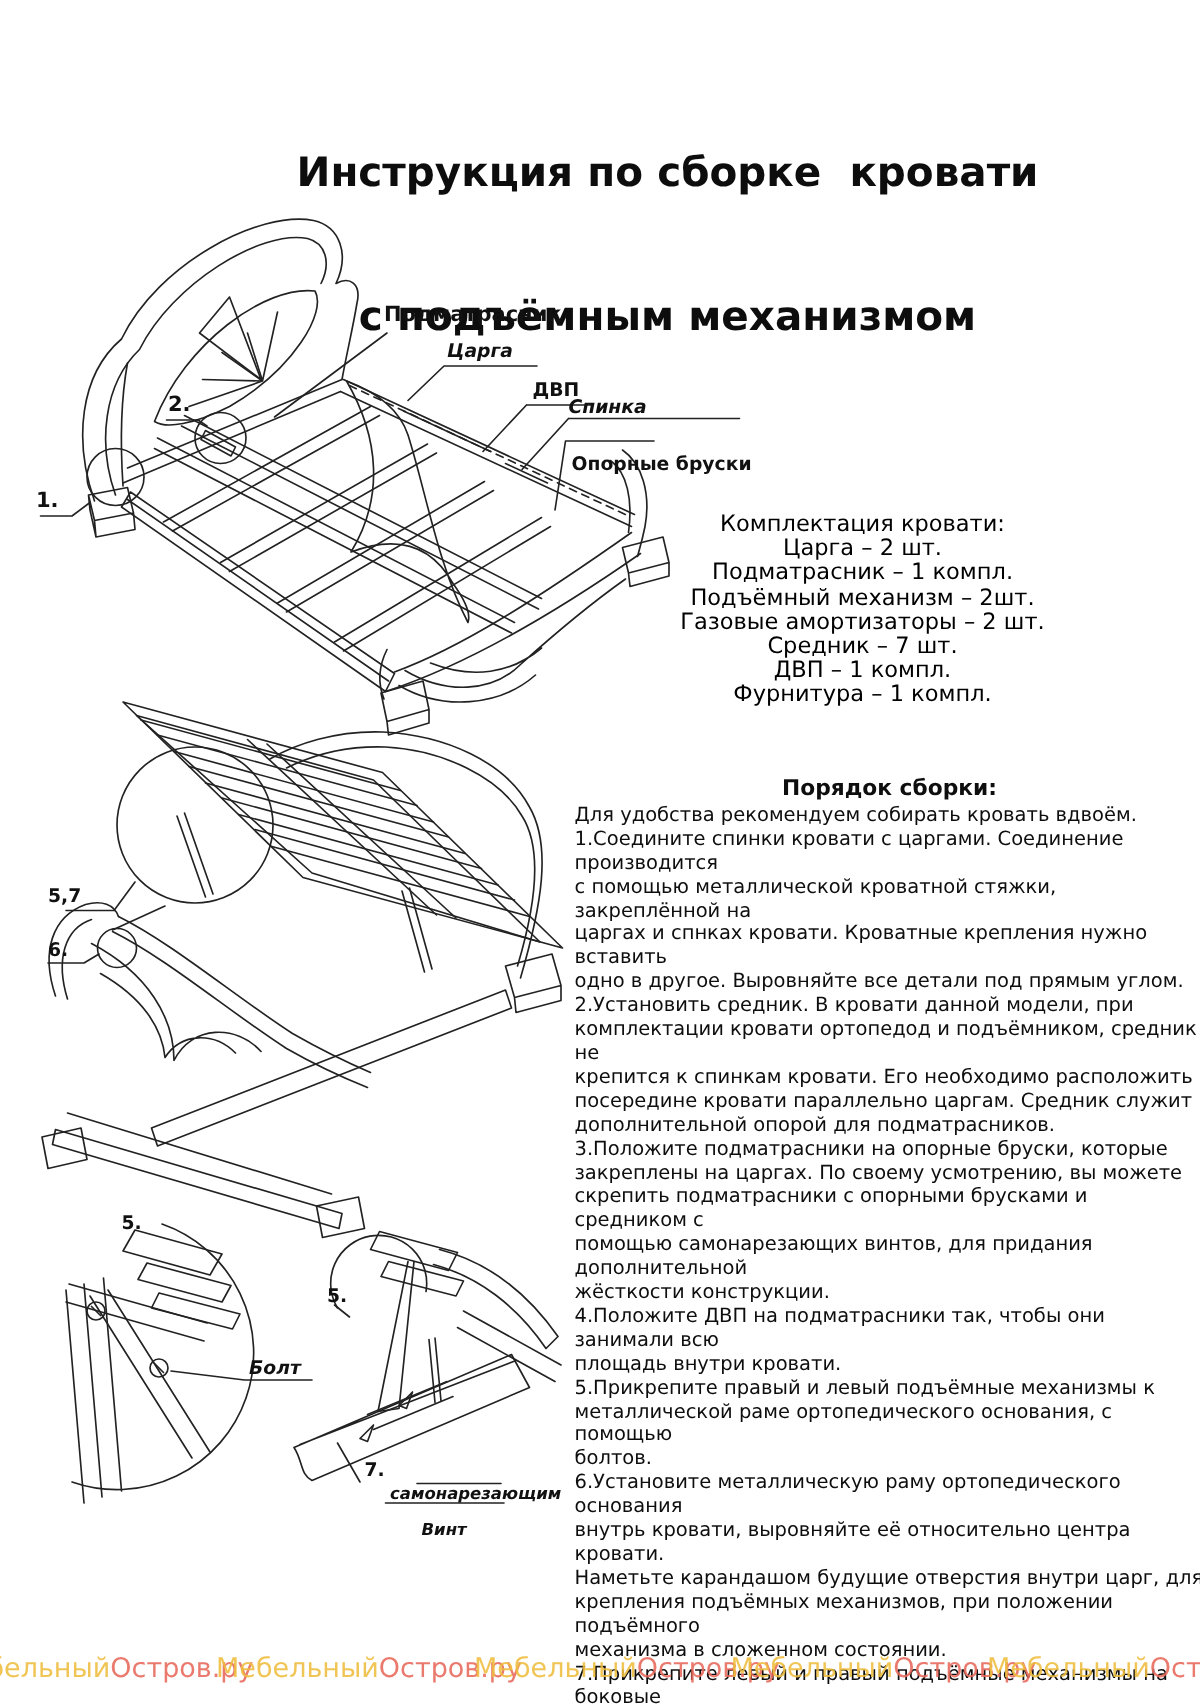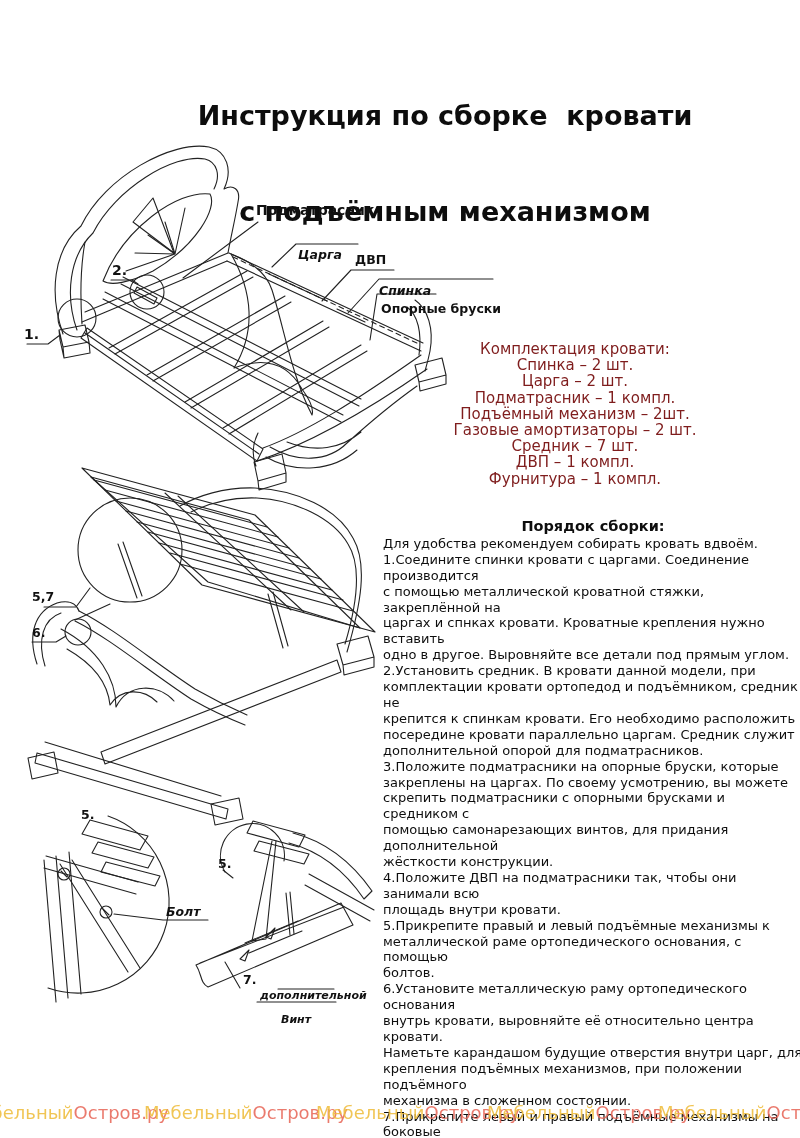--- a/index.html
+++ b/index.html
@@ -7,21 +7,21 @@
        font-family:"DejaVu Sans","Liberation Sans",sans-serif;color:#151515;}
   .abs{position:absolute;}
   .title{left:0;top:36px;width:800px;text-align:center;font-weight:bold;
          font-size:27px;line-height:32px;color:#0d0d0d;white-space:pre;padding-left:45px;}
   svg{position:absolute;overflow:visible;}
   svg path, svg circle{fill:none;stroke:#222;stroke-width:1.1;stroke-linecap:round;stroke-linejoin:round;}
   .dlabel{position:absolute;font-size:12.5px;line-height:14px;color:#111;white-space:nowrap;font-weight:bold;}
   .dlabel.big{font-size:14px;}
   .dlabel.it{font-style:italic;}
   .dlabel.bold{font-weight:bold;}
-  .kit{left:350px;top:341px;width:450px;text-align:center;font-size:15px;line-height:16.2px;color:#7f1d1d;}
+  .kit{left:350px;top:341px;width:450px;text-align:center;font-size:15px;line-height:16.2px;color:#000000;}
   .kit div{white-space:pre;}
   .assembly{left:383px;top:519px;width:420px;font-size:13px;line-height:15.9px;color:#0e0e0e;}
   .assembly .ah{font-size:14.5px;font-weight:bold;text-align:center;margin:0 0 1px 0;}
   .assembly p{margin:0;white-space:pre-line;}
   .wmrow .wm{position:absolute;top:1103px;font-size:18px;line-height:20px;white-space:nowrap;opacity:.88;}
 </style>
 </head>
 <body>
 
 <div class="abs title">
@@ -70,30 +70,29 @@
   <g>
     <path d="M 233,90 L 158,146"></path>
     <path d="M 271,112 L 333,112 M 271,112 L 247,135"></path>
     <path d="M 326,138 L 369,138 M 326,138 L 297,169"></path>
     <path d="M 354,147 L 468,147 M 354,147 L 323,181"></path>
     <path d="M 352,162 L 411,162 M 352,162 L 345,208"></path>
   </g>
 </svg>
 
 <div class="dlabel big" style="left:256px;top:203px;">Подматрасник</div>
-<div class="dlabel it" style="left:298px;top:227px;margin-top:21px;">Царга</div>
+<div class="dlabel it" style="left:298px;top:227px;">Царга</div>
 <div class="dlabel" style="left:355px;top:253px;">ДВП</div>
 <div class="dlabel bold" style="left:381px;top:262px;margin-top:40px;">Опорные бруски</div>
-<div class="dlabel it" style="left:379px;top:284px;">Спинка</div>
+<div class="dlabel it" style="left:379px;top:264px;">Спинка</div>
 <div class="dlabel big" style="left:112px;top:263px;">2.</div>
 <div class="dlabel big" style="left:24px;top:327px;">1.</div>
 
 <div class="abs kit">
   <div>Комплектация кровати:</div>
-  <div>Спинка – 2 шт.</div>
   <div>Царга – 2 шт.</div>
   <div>Подматрасник – 1 компл.</div>
   <div>Подъёмный механизм – 2шт.</div>
   <div>Газовые амортизаторы – 2 шт.</div>
   <div>Средник – 7 шт.</div>
   <div>ДВП – 1 компл.</div>
   <div>Фурнитура – 1 компл.</div>
 </div>
 
 <svg style="left:15px;top:452px;" width="390" height="365" viewBox="0 0 390 365">
@@ -204,21 +203,21 @@
     <path d="M 30,58 L 40,66"></path>
     <path d="M 47,176 L 32,150 M 85,177 L 141,177 M 64,190 L 143,190"></path>
   </g>
 </svg>
 
 <div class="dlabel" style="left:81px;top:808px;">5.</div>
 <div class="dlabel it" style="left:166px;top:905px;">Болт</div>
 <div class="dlabel" style="left:218px;top:857px;">5.</div>
 <div class="dlabel" style="left:243px;top:973px;">7.</div>
 <div class="dlabel it" style="left:281px;top:975px;font-size:11px;margin-top:38px;">Винт</div>
-<div class="dlabel it" style="left:260px;top:989px;font-size:11px;">дополнительной</div>
+<div class="dlabel it" style="left:260px;top:989px;font-size:11px;">самонарезающим</div>
 
 <div class="wmrow">
   <span class="wm" style="left:-35px;"><span class="wm1" style="color: rgb(239, 190, 62);">Мебельный</span><span class="wm2" style="color: rgb(232, 104, 90);">Остров.ру</span></span>
   <span class="wm" style="left:144px;"><span class="wm1" style="color: rgb(239, 190, 62);">Мебельный</span><span class="wm2" style="color: rgb(232, 104, 90);">Остров.ру</span></span>
   <span class="wm" style="left:316px;"><span class="wm1" style="color: rgb(239, 190, 62);">Мебельный</span><span class="wm2" style="color: rgb(232, 104, 90);">Остров.ру</span></span>
   <span class="wm" style="left:487px;"><span class="wm1" style="color: rgb(239, 190, 62);">Мебельный</span><span class="wm2" style="color: rgb(232, 104, 90);">Остров.ру</span></span>
   <span class="wm" style="left:658px;"><span class="wm1" style="color: rgb(239, 190, 62);">Мебельный</span><span class="wm2" style="color: rgb(232, 104, 90);">Остров.ру</span></span>
 </div>
 
 </body></html>

